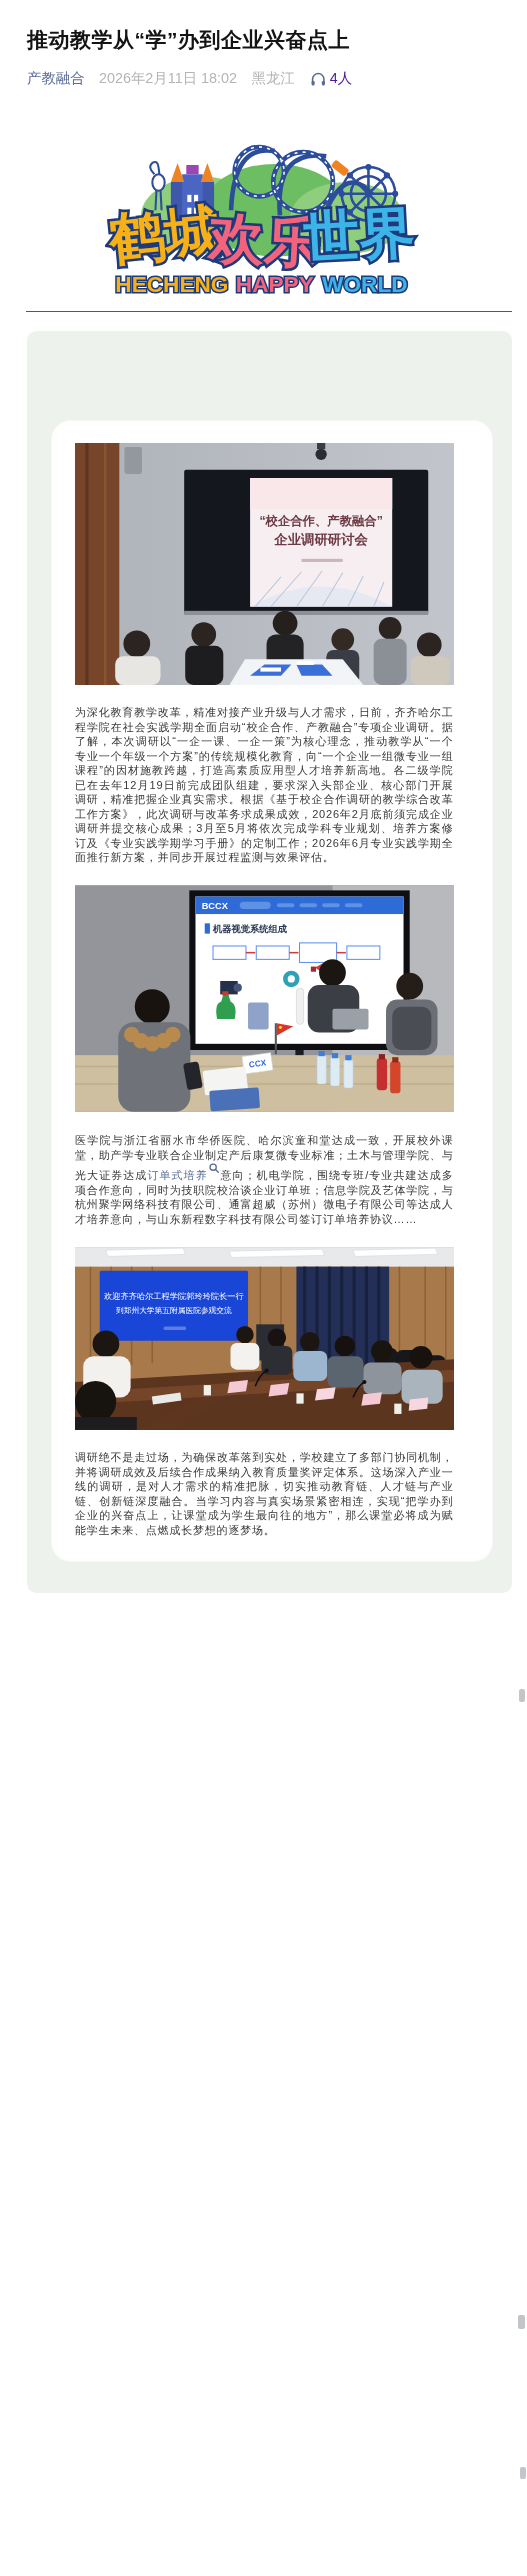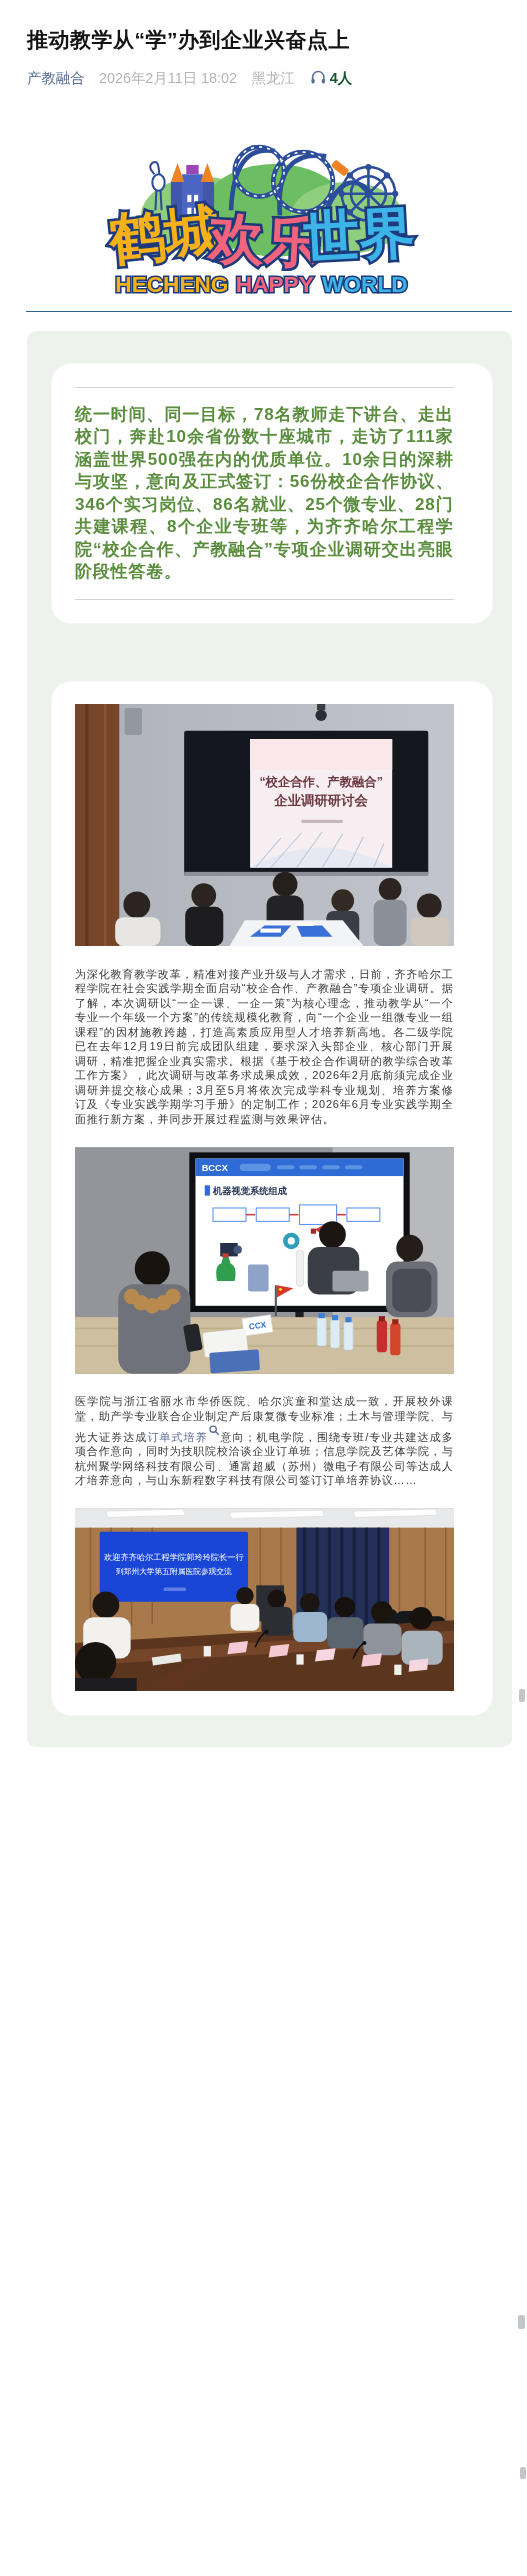--- a/index.html
+++ b/index.html
@@ -12,21 +12,21 @@
   
   .title{
     margin:27px 27px 0 27px;
     font-size:21px;line-height:1.25;font-weight:700;color:#141414;letter-spacing:0.5px;
   }
   .byline{
     margin:15.5px 27px 0 27px;display:flex;align-items:center;font-size:14.4px;
   }
   .byline .src{color:#576b95;cursor:pointer;}
   .byline .meta{color:#b5b5b5;margin-left:14.4px;}
-  .byline .listen{margin-left:15.5px;color:#14532d;display:flex;align-items:flex-start;cursor:pointer;font-weight:bold;}
+  .byline .listen{margin-left:15.5px;color:#4c1d95;display:flex;align-items:flex-end;cursor:pointer;}
   .byline .listen svg{margin-right:3.1px;}
   
   .banner{width:319px;height:170px;margin:45px auto 0 auto;position:relative;}
   .navy-rule{height:1.5px;background:#33608c;margin:8.2px 16px 0 26px;}
   
   .green-zone{
     margin:18.5px 16.5px 0 27px;background:#edf3ec;border-radius:9.3px;
     padding:32px 0 31px 0;
   }
   .card{
@@ -139,25 +139,20 @@
       <text x="330" y="308" font-size="44" fill="#f2647c">HAPPY</text>
       <text x="505" y="308" font-size="44" fill="#3db4e8">WORLD</text>
     </g>
   </svg>
 </div>
 
 <div class="navy-rule"></div>
 
 <div class="green-zone">
 
-  <div class="card">
-    <hr class="card-rule">
-    <div class="highlight">统一时间、同一目标，78名教师走下讲台、走出校门，奔赴10余省份数十座城市，走访了111家涵盖世界500强在内的优质单位。10余日的深耕与攻坚，意向及正式签订：56份校企合作协议、346个实习岗位、86名就业、25个微专业、28门共建课程、8个企业专班等，为齐齐哈尔工程学院“校企合作、产教融合”专项企业调研交出亮眼阶段性答卷。</div>
-    <hr class="card-rule">
-  </div>
 
   <div class="card card2">
 
     <svg class="photo" width="379" height="242" viewBox="0 0 736 470">
       <defs>
         <linearGradient id="wall1" x1="0" y1="0" x2="1" y2="0">
           <stop offset="0" stop-color="#aeb2b9"></stop>
             <stop offset="1" stop-color="#c2c5cb"></stop>
         </linearGradient>
       </defs>
@@ -361,19 +356,20 @@
           <circle cx="372" cy="240" r="4" fill="#111111"></circle>
         <path d="M540 292 q10 -24 22 -30" stroke="#111111" stroke-width="3" fill="none"></path>
           <circle cx="562" cy="262" r="4" fill="#111111"></circle>
         <rect x="250" y="268" width="14" height="20" fill="#efefec"></rect>
         <rect x="430" y="284" width="14" height="20" fill="#efefec"></rect>
         <rect x="620" y="304" width="14" height="20" fill="#efefec"></rect>
         <rect x="150" y="286" width="56" height="16" fill="#e9e9e6" transform="rotate(-8 178 294)"></rect>
       </g>
     </svg>
 
+    <p class="body">调研绝不是走过场，为确保改革落到实处，学校建立了多部门协同机制，并将调研成效及后续合作成果纳入教育质量奖评定体系。这场深入产业一线的调研，是对人才需求的精准把脉，切实推动教育链、人才链与产业链、创新链深度融合。当学习内容与真实场景紧密相连，实现“把学办到企业的兴奋点上，让课堂成为学生最向往的地方”，那么课堂必将成为赋能学生未来、点燃成长梦想的逐梦场。</p>
   </div>
 </div>
 
 <div class="sb-mark m1"></div>
 <div class="sb-mark m2"></div>
 <div class="sb-mark m3"></div>
 
 
 </body></html>

